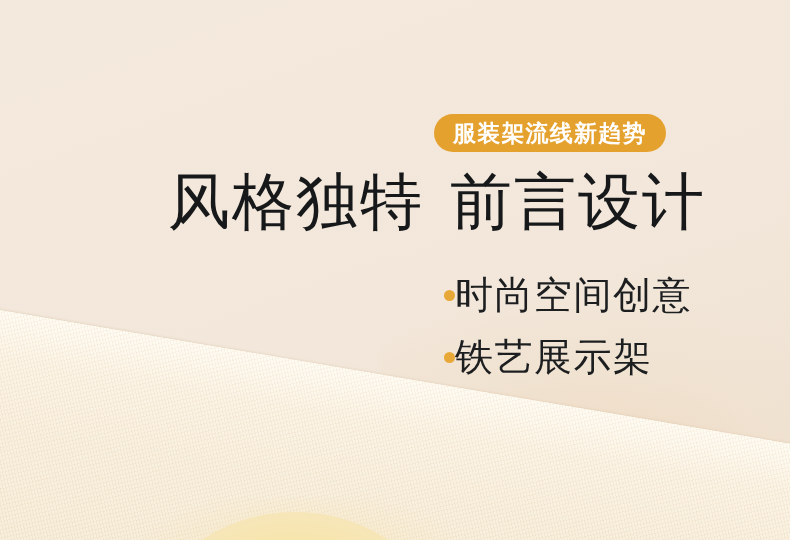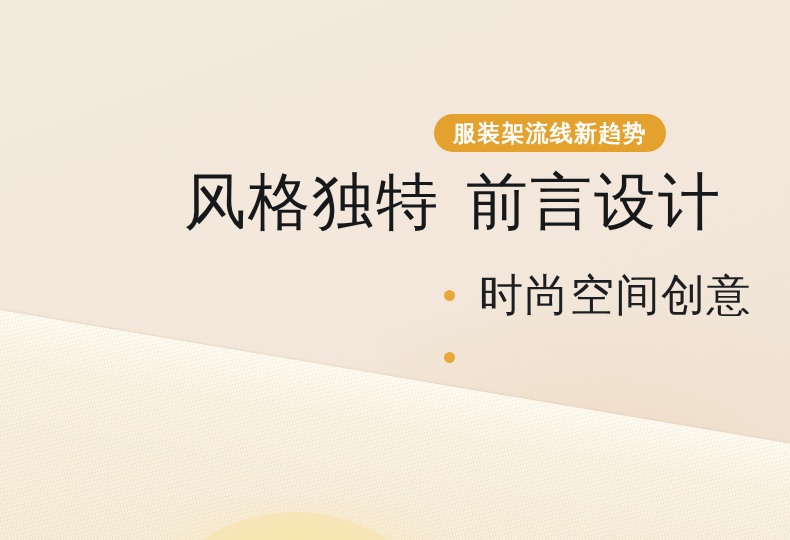--- a/index.html
+++ b/index.html
@@ -133,21 +133,21 @@
     color: #FFFFFF;
     font-size: 23px;
     font-weight: 700;
     letter-spacing: 1.2px;
     line-height: 1;
     white-space: nowrap;
   }
 
   .headline {
     position: absolute;
-    left: 184px;
+    left: 168px;
     top: 166px;
     font-size: 62px;
     font-weight: 400;
     color: #16181A;
     letter-spacing: 2px;
     line-height: 1.15;
     white-space: nowrap;
   }
   .headline .gap {
     display: inline-block;
@@ -168,22 +168,21 @@
     height: 62px;
   }
   .feature-dot {
     width: 11px;
     height: 11px;
     border-radius: 50%;
     background: #E8A838;
     flex: 0 0 auto;
   }
   .feature-label {
-    margin-left: 24px;
-    font-size: 44px;
+    font-size: 38px;
     font-weight: 400;
     color: #1C1E20;
     letter-spacing: 1.5px;
     line-height: 1;
     white-space: nowrap;
   }
 </style>
 </head>
 <body>
 
@@ -208,17 +207,18 @@
       <span>风格独特</span><span class="gap"></span><span>前言设计</span>
     </div>
 
     <ul class="features">
       <li class="feature-item">
         <span class="feature-dot"></span>
         <span class="feature-label">时尚空间创意</span>
       </li>
       <li class="feature-item">
         <span class="feature-dot"></span>
+        <span class="feature-label">铁艺展示架</span>
       </li>
     </ul>
 
   </div>
 </div>
 
 </body></html>

